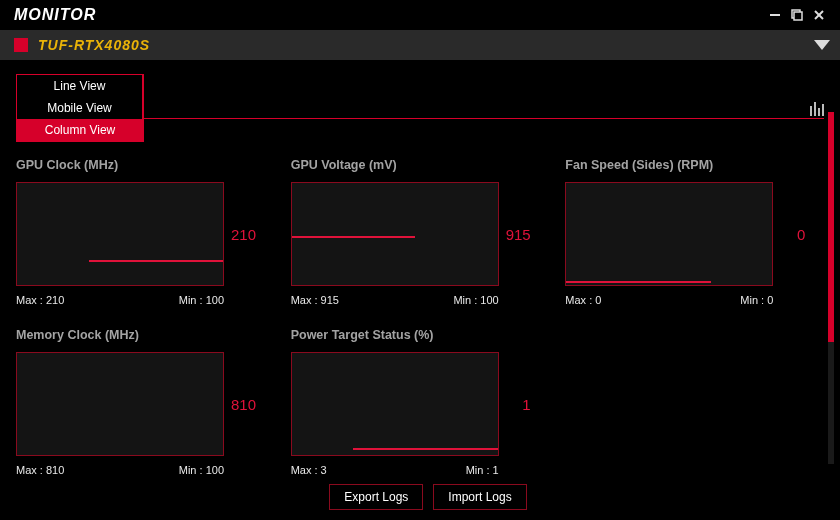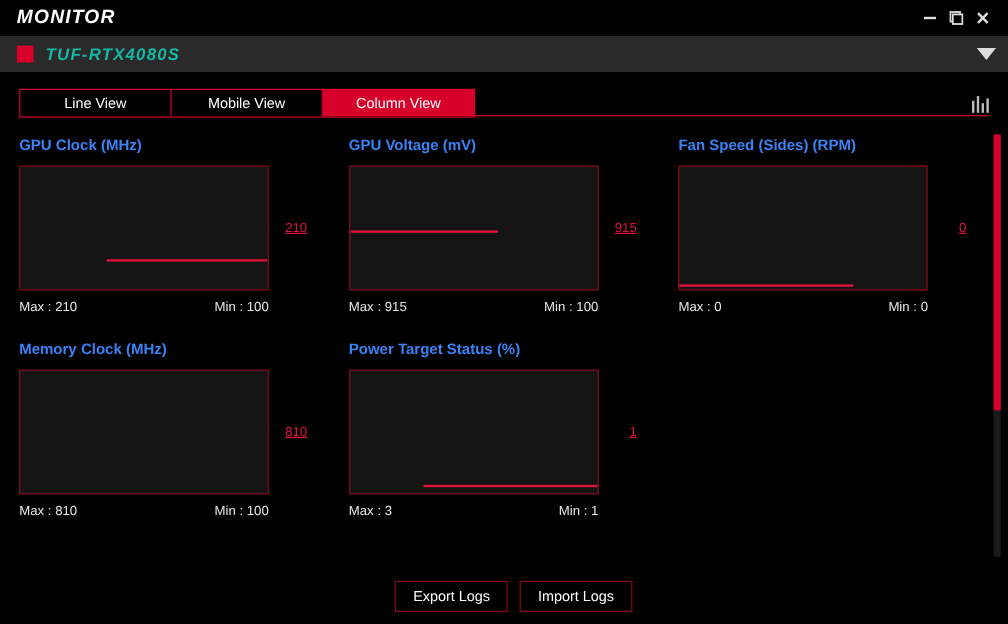--- a/index.html
+++ b/index.html
@@ -44,41 +44,42 @@
     width: 14px; height: 14px;
     background: #d6002a;
     margin-right: 10px;
   }
   .device-bar .device {
     font-family: "Arial Black", Arial, sans-serif;
     font-weight: 900;
     font-style: italic;
     letter-spacing: 1px;
     font-size: 14px;
-    color: #14b8a6;
+    color: #eab308;
     flex: 1;
   }
   .device-bar .tri {
     width: 0; height: 0;
     border-left: 8px solid transparent;
     border-right: 8px solid transparent;
     border-top: 10px solid #ddd;
     cursor: pointer;
   }
   .content {
     position: relative;
     padding: 14px 16px 0 16px;
   }
   .tabs-row {
     display: flex;
     align-items: center;
   }
   .tabs {
     display: flex;
     border: 1px solid #d6002a;
+    flex-direction: column;
   }
   .tab {
     width: 126px;
     height: 22px;
     display: flex;
     align-items: center;
     justify-content: center;
     font-size: 12px;
     color: #fff;
     border-right: 1px solid #d6002a;
@@ -110,21 +111,21 @@
     width: 798px;
     display: grid;
     grid-template-columns: repeat(3, 1fr);
     column-gap: 26px;
     row-gap: 22px;
   }
   .panel { }
   .panel-title {
     font-size: 12.5px;
     font-weight: 600;
-    color: #3b82f6;
+    color: #a3a3a3;
     margin-bottom: 10px;
   }
   .chart-row {
     display: flex;
     align-items: center;
   }
   .chart {
     width: 208px;
     height: 104px;
     border: 1px solid #8a0a1e;
@@ -133,23 +134,22 @@
     overflow: hidden;
   }
   .chart .line {
     position: absolute;
     height: 2px;
     background: #e0123a;
   }
   .reading {
     width: 32px;
     text-align: right;
-    font-size: 11px;
+    font-size: 15px;
     color: #e0123a;
-    text-decoration: underline;
   }
   .minmax {
     display: flex;
     justify-content: space-between;
     font-size: 11px;
     color: #e8e8e8;
     margin-top: 8px;
     width: 208px;
   }
   .vscroll {

